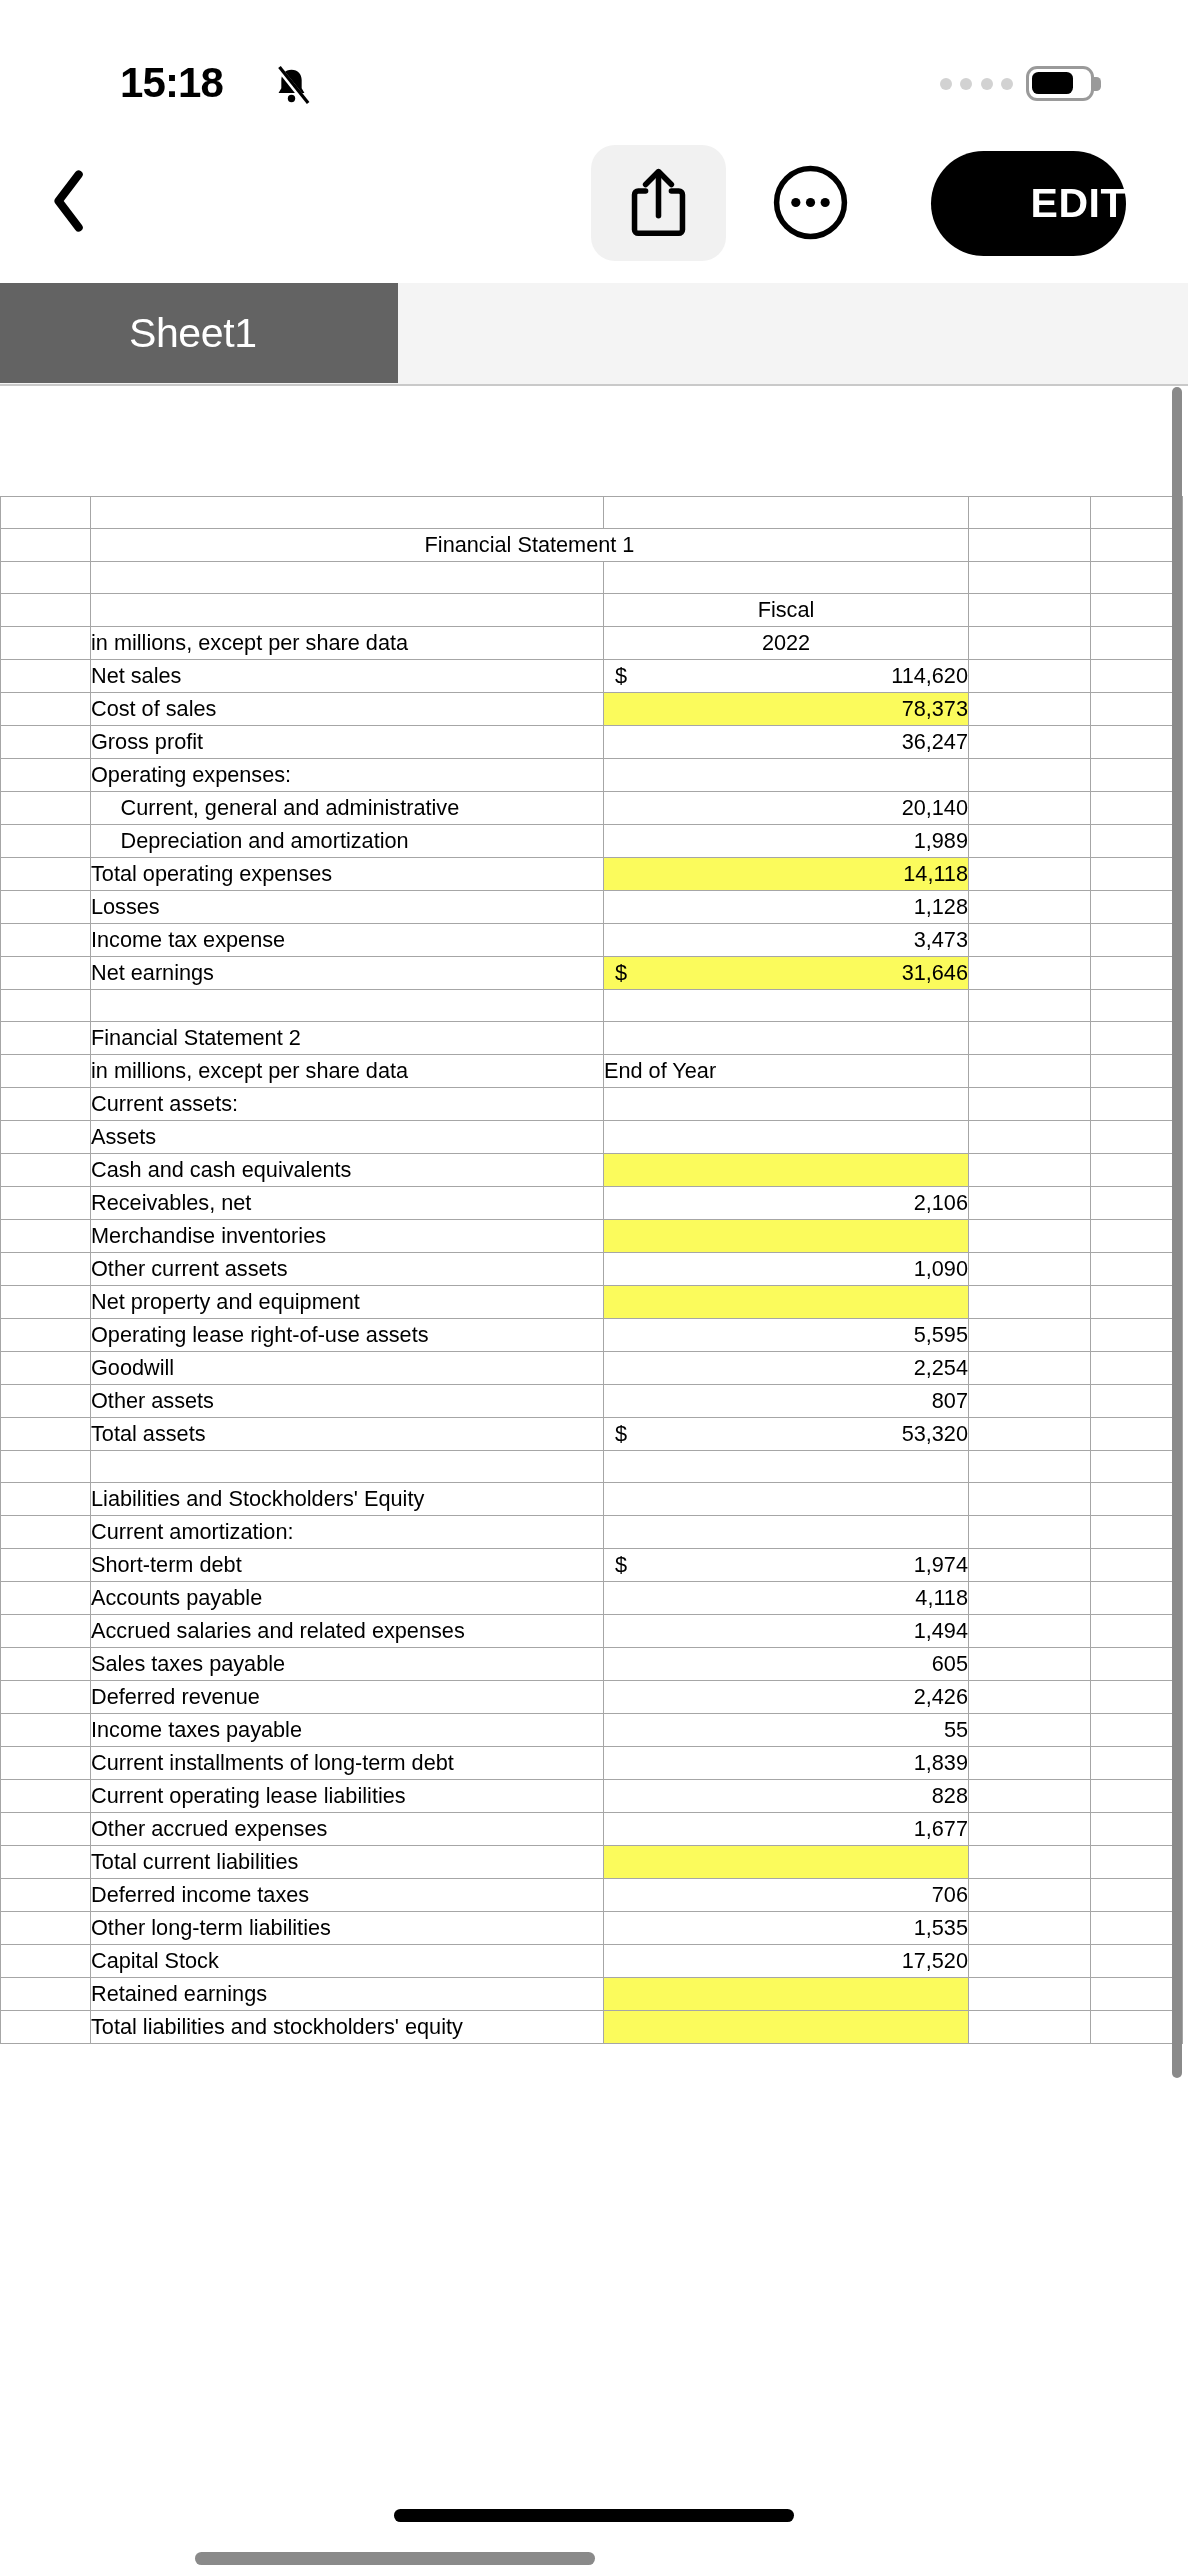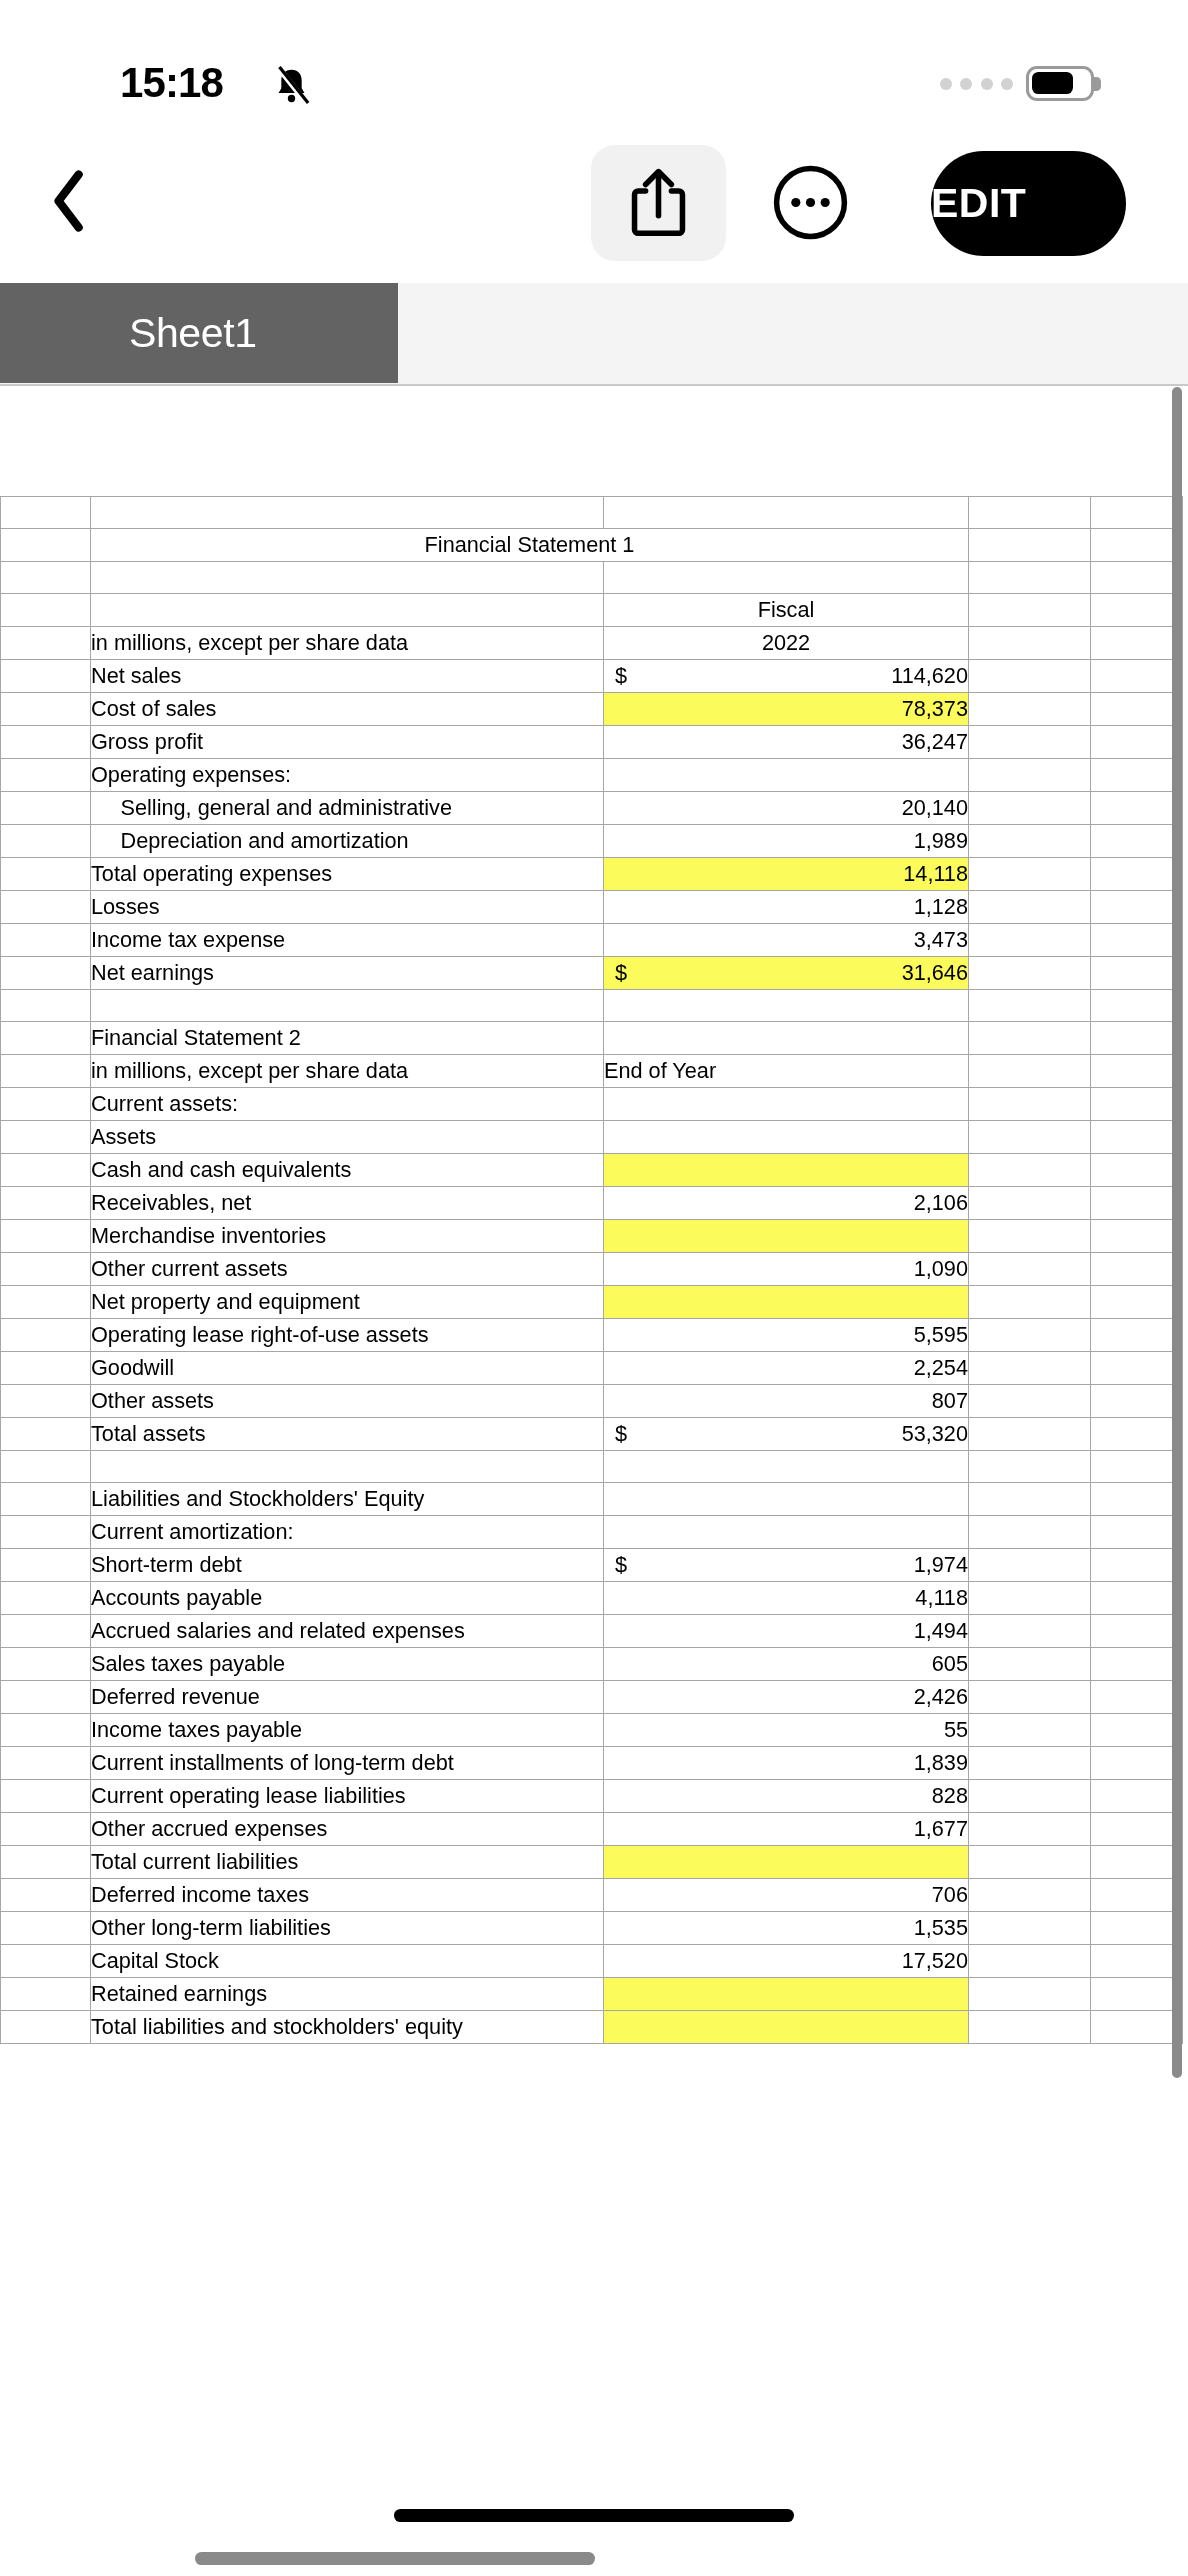--- a/index.html
+++ b/index.html
@@ -47,21 +47,21 @@
     background:#f1f1f1; border-radius:24px;
     display:flex; align-items:center; justify-content:center;
   }
   .more-btn {
     position:absolute; left:772px; top:44px; width:77px; height:77px;
     display:flex; align-items:center; justify-content:center;
   }
   .edit-btn {
     position:absolute; left:931px; top:29.5px; width:195px; height:105px;
     background:#000; border-radius:53px;
-    display:flex; align-items:center; justify-content:flex-start;
+    display:flex; align-items:center; justify-content:flex-end;
   }
   .edit-btn span {
     color:#fff; font-size:41px; font-weight:bold; letter-spacing:0.5px;
   }
 
   
   .tabbar {
     position:absolute; top:265px; left:0; width:1188px; height:103px;
     background:#f4f4f4; border-bottom:2.8px solid #c9c9c9;
   }
@@ -261,21 +261,21 @@
           </tr>
           <tr>
             <td></td>
             <td class="lbl">Operating expenses:</td>
             <td class="num"></td>
             <td></td>
             <td></td>
           </tr>
           <tr>
             <td></td>
-            <td class="lbl ind">Selling, general and administrative</td>
+            <td class="lbl ind">Current, general and administrative</td>
             <td class="num">20,140</td>
             <td></td>
             <td></td>
           </tr>
           <tr>
             <td></td>
             <td class="lbl ind">Depreciation and amortization</td>
             <td class="num">1,989</td>
             <td></td>
             <td></td>

